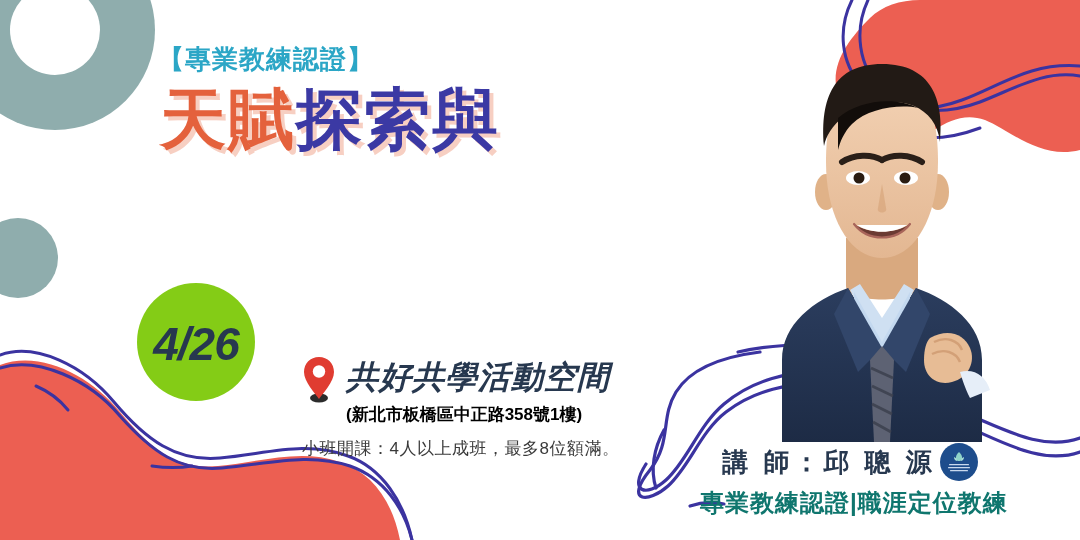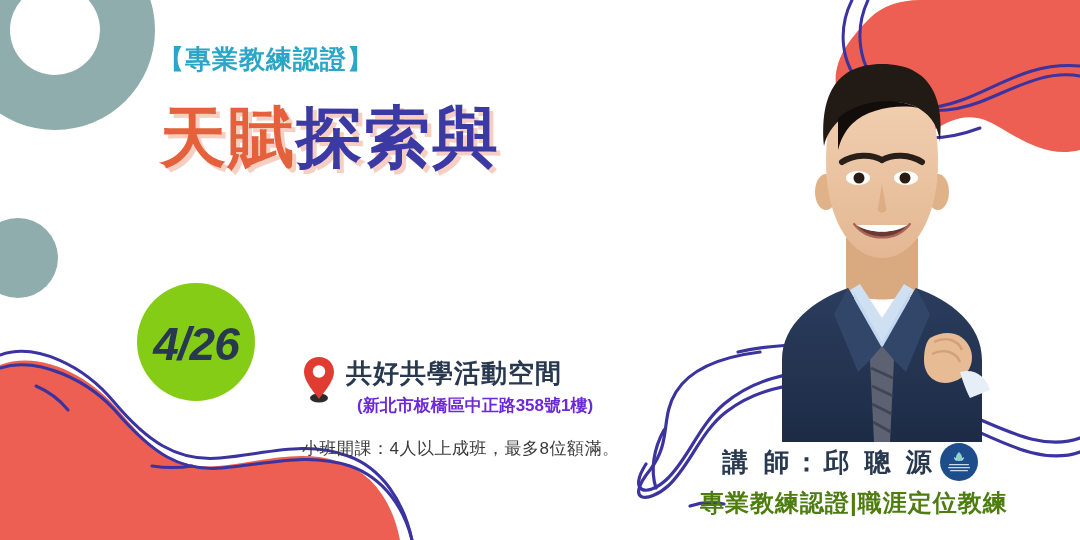--- a/index.html
+++ b/index.html
@@ -48,21 +48,21 @@
     font-size: 26px;
     font-weight: bold;
     letter-spacing: 1px;
     color: #2ba6c6;
     white-space: nowrap;
   }
 
   .title-block {
     position: absolute;
     left: 160px;
-    top: 95px;
+    top: 77px;
     width: 520px;
   }
   .title-line {
     font-size: 66px;
     font-weight: bold;
     line-height: 84px;
     letter-spacing: 2px;
     white-space: nowrap;
     text-shadow: 4px 4px 0 #f7cfc2;
   }
@@ -111,34 +111,34 @@
     align-items: flex-start;
   }
   .pin-icon {
     width: 34px;
     height: 48px;
     flex: 0 0 34px;
     margin-right: 10px;
   }
   .venue-texts { padding-top: 1px; }
   .venue-name {
-    font-size: 26px;
+    font-size: 32px;
     font-weight: bold;
     color: #27384f;
     letter-spacing: 1px;
     white-space: nowrap;
+    font-style: italic;
   }
   .venue-addr {
     font-size: 17px;
     font-weight: bold;
-    color: #6d28d9;
+    color: #000000;
     letter-spacing: 0px;
     margin-top: 3px;
     white-space: nowrap;
-    margin-left: 11px;
   }
 
   .class-note {
     position: absolute;
     left: 302px;
     top: 437px;
     font-size: 17px;
     color: #3a3a3a;
     letter-spacing: 0.5px;
     white-space: nowrap;
@@ -162,21 +162,21 @@
   .instructor-name {
     font-size: 26px;
     font-weight: bold;
     color: #27384f;
     letter-spacing: 4px;
     white-space: nowrap;
   }
   .instructor-role {
     font-size: 24px;
     font-weight: bold;
-    color: #4d7c0f;
+    color: #0f766e;
     letter-spacing: 1px;
     white-space: nowrap;
     margin-top: 6px;
   }
   .cert-logo {
     width: 38px;
     height: 38px;
     flex: 0 0 38px;
   }
 </style>

